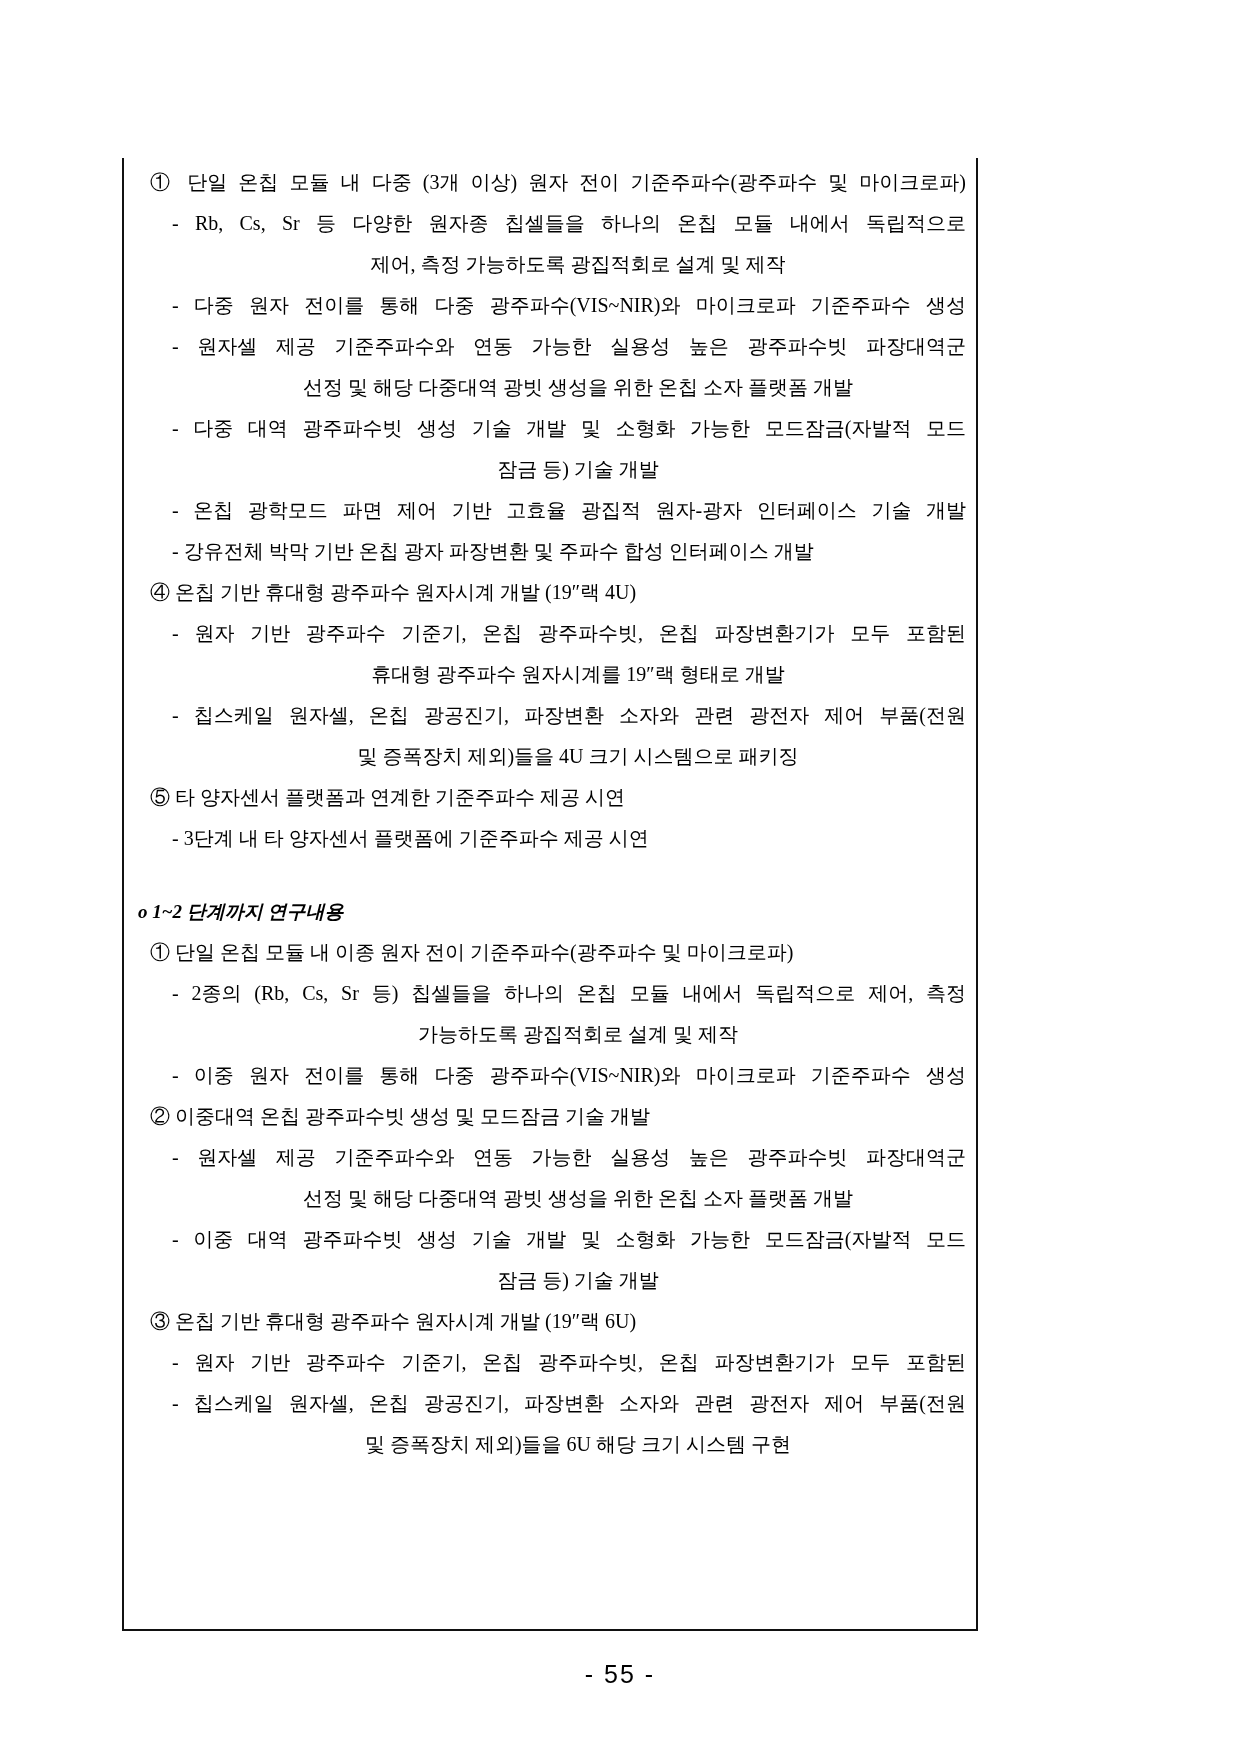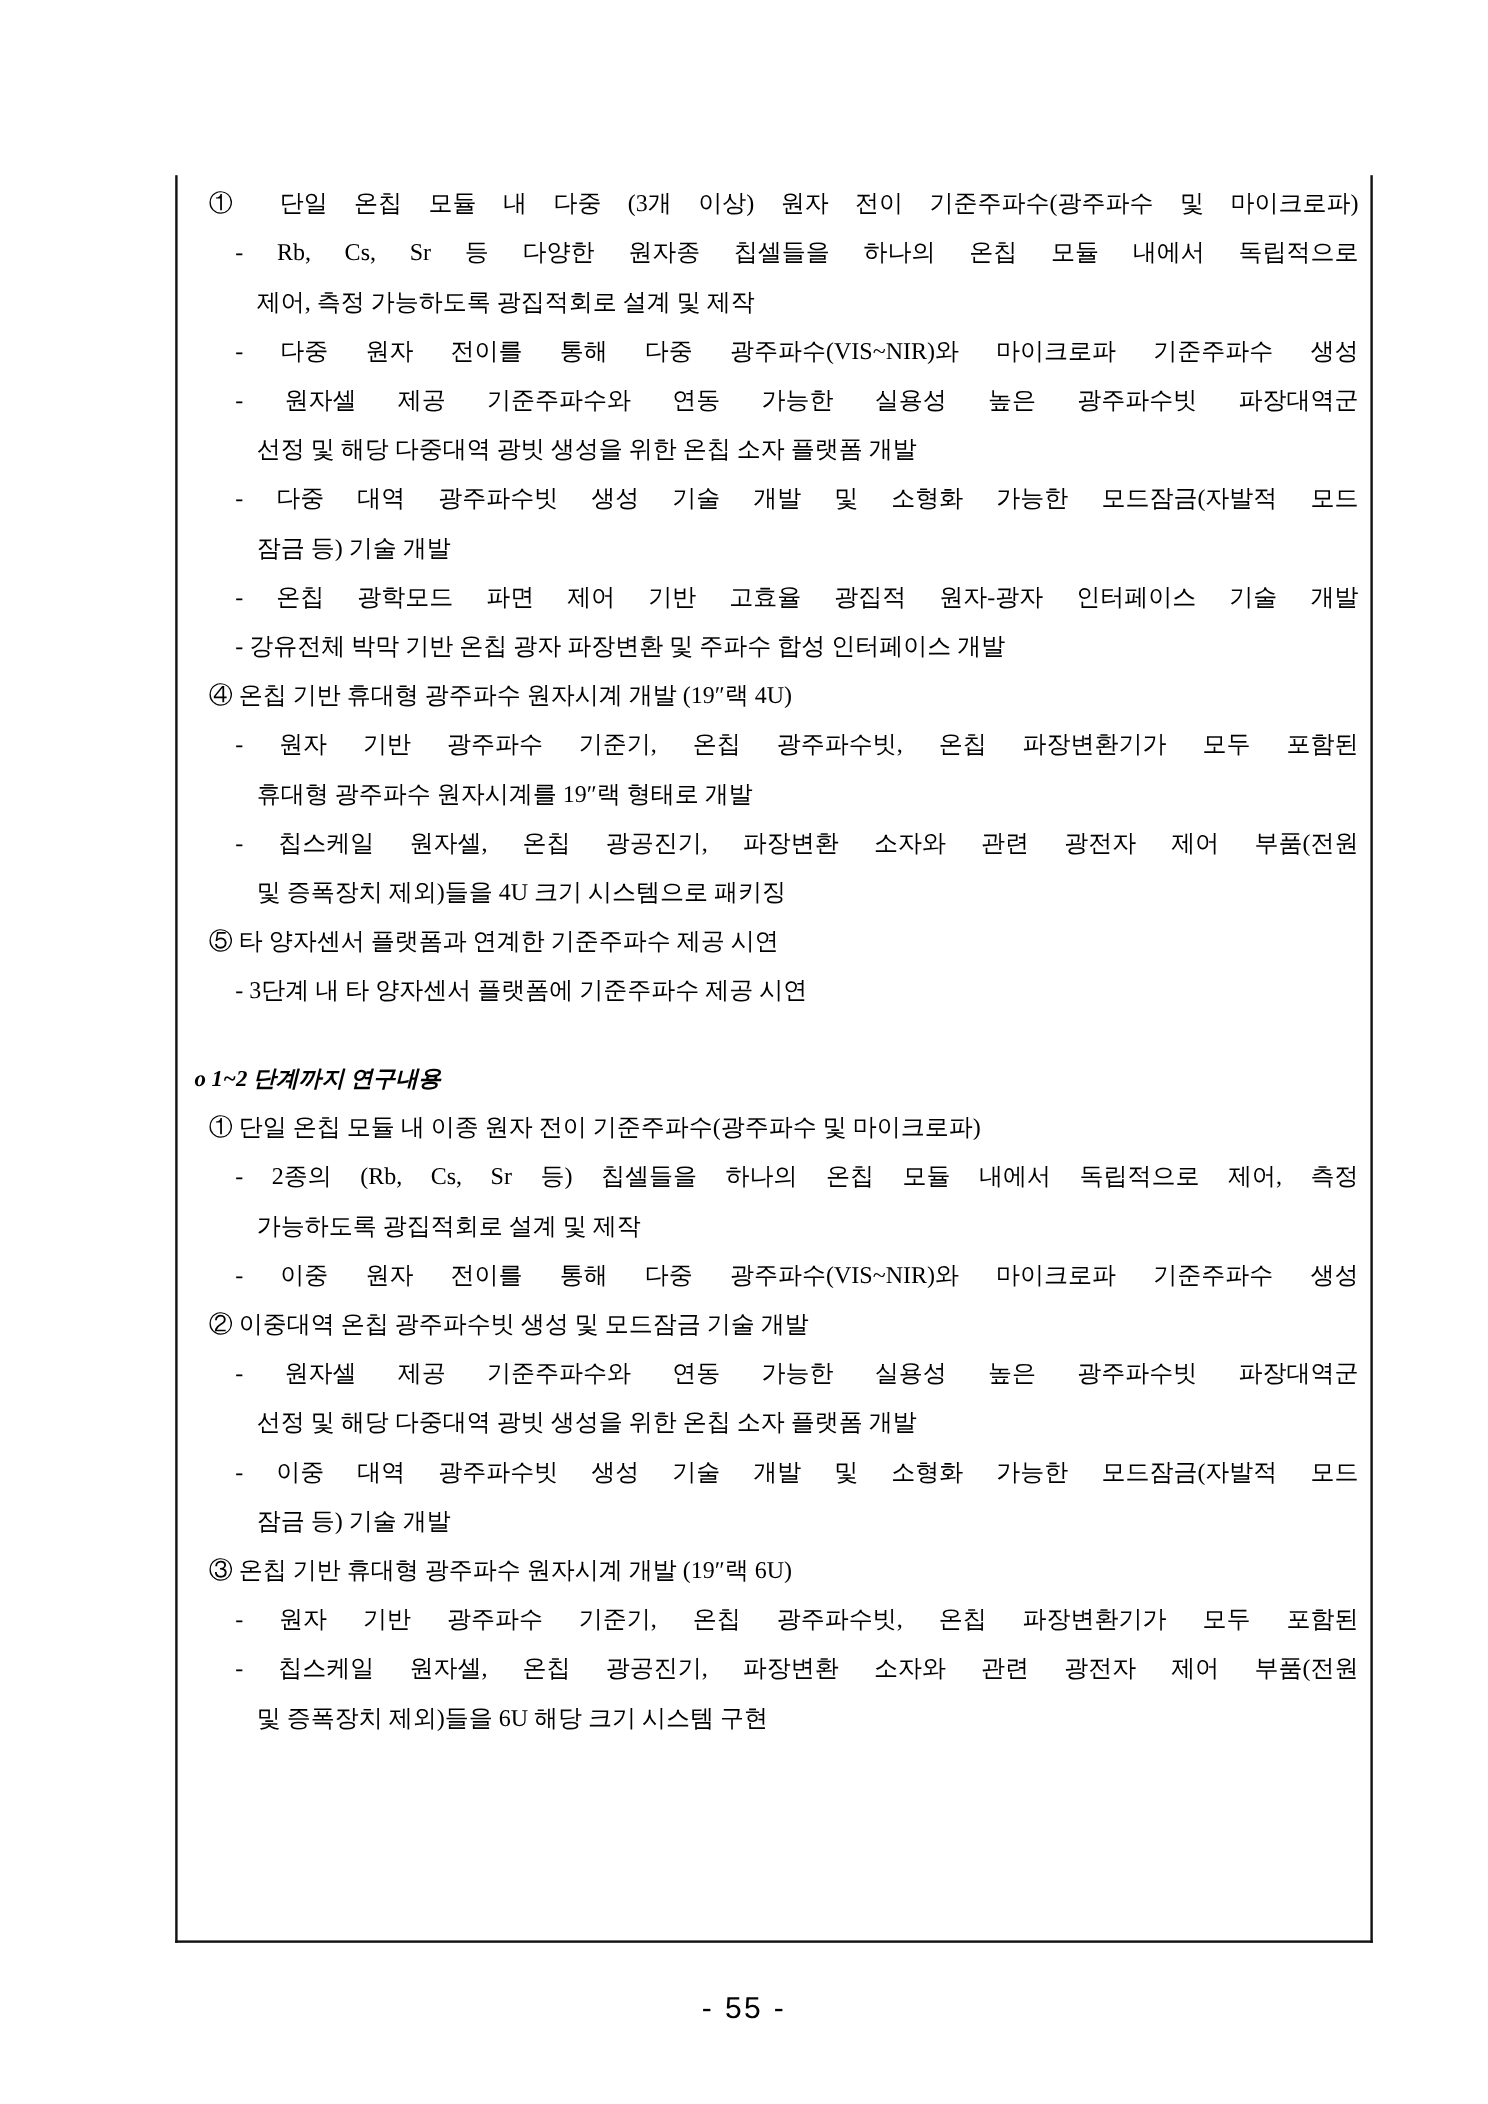--- a/index.html
+++ b/index.html
@@ -2,41 +2,40 @@
 <html><head>
 <meta charset="utf-8">
 <style>
   html, body { margin: 0; padding: 0; background: #ffffff; }
   body {
     width: 1240px; height: 1753px; position: relative;
     font-family: "Liberation Serif", "DejaVu Serif", serif;
     color: #000;
   }
   .content-box {
-    position: absolute; left: 122px; top: 146px;
-    width: 998px; height: 1473px;
+    position: absolute; left: 122px; top: 158px;
+    width: 856px; height: 1473px;
     border-left: 2px solid #111; border-right: 2px solid #111; border-bottom: 2px solid #111;
     box-sizing: border-box;
     padding: 4px 10px 0 0;
     overflow: hidden;
-    margin-left: 24px;
   }
   .line {
     height: 41px; line-height: 41px; font-size: 20px;
     overflow: hidden; white-space: nowrap;
   }
   .fill {
     white-space: normal;
     text-align: justify;
     text-align-last: justify;
     text-justify: inter-word;
   }
   .t-num  { padding-left: 26px; }
   .t-dash { padding-left: 48px; }
-  .t-cont { padding-left: 66px; }
+  .t-cont { padding-left: 66px; text-align: center; }
   .t-header { padding-left: 14px; font-weight: 700; font-size: 19px; font-style: italic; }
   .spacer { height: 32px; }
   .page-number {
     position: absolute; top: 1660px; left: 0; width: 100%;
     text-align: center; font-size: 25px;
     font-family: "Liberation Sans", "DejaVu Sans", sans-serif;
     letter-spacing: 2px;
   }
 </style>
 </head>

